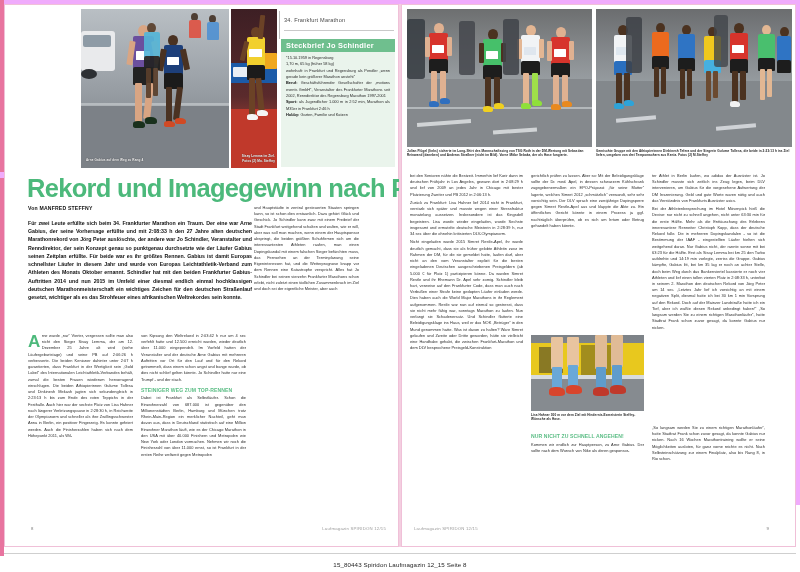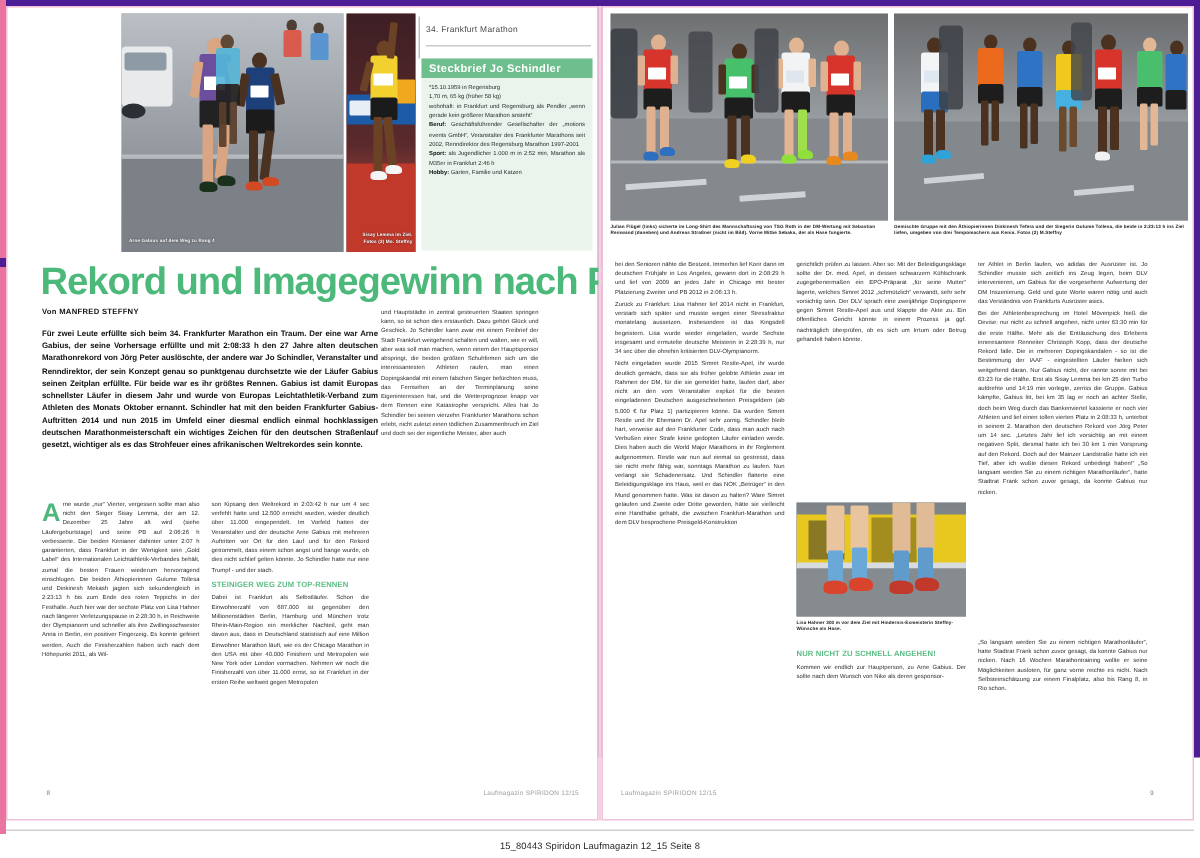--- a/index.html
+++ b/index.html
@@ -1,18 +1,18 @@
 <!DOCTYPE html>
 <html><head>
 <meta charset="utf-8">
 <style>
   html,body{margin:0;padding:0;background:#ffffff;}
   body{width:800px;height:572px;overflow:hidden;font-family:"Liberation Sans",sans-serif;}
 
-  .spread{position:relative;width:800px;height:505px;background:#4c1d95;}
+  .spread{position:relative;width:800px;height:505px;background:#f0abfc;}
 
   
   .page{position:absolute;top:4px;height:543px;background:#fff;border:1px solid #f0c0d8;box-sizing:border-box;}
   .page-left{left:4px;width:395px;}
   .page-right{left:401px;width:395px;}
 
   .gutter{position:absolute;left:399px;top:4px;width:2px;height:543px;background:#f3cfe0;}
 
   
   .edge-mark{position:absolute;left:0px;width:4px;background:#e8749f;}

